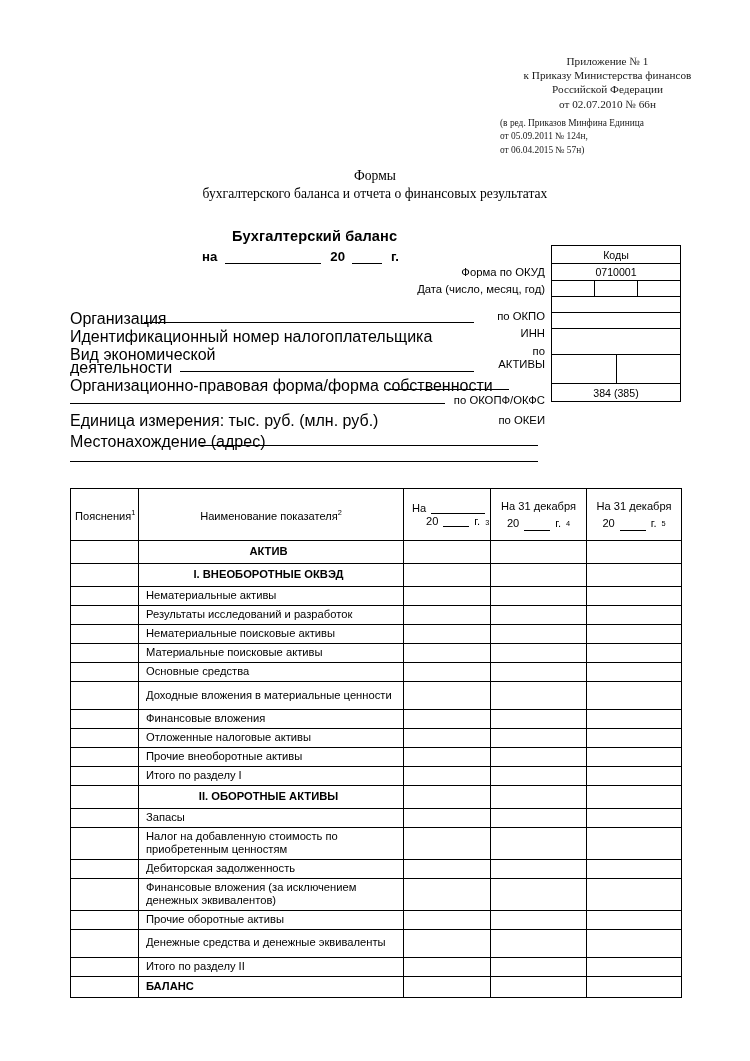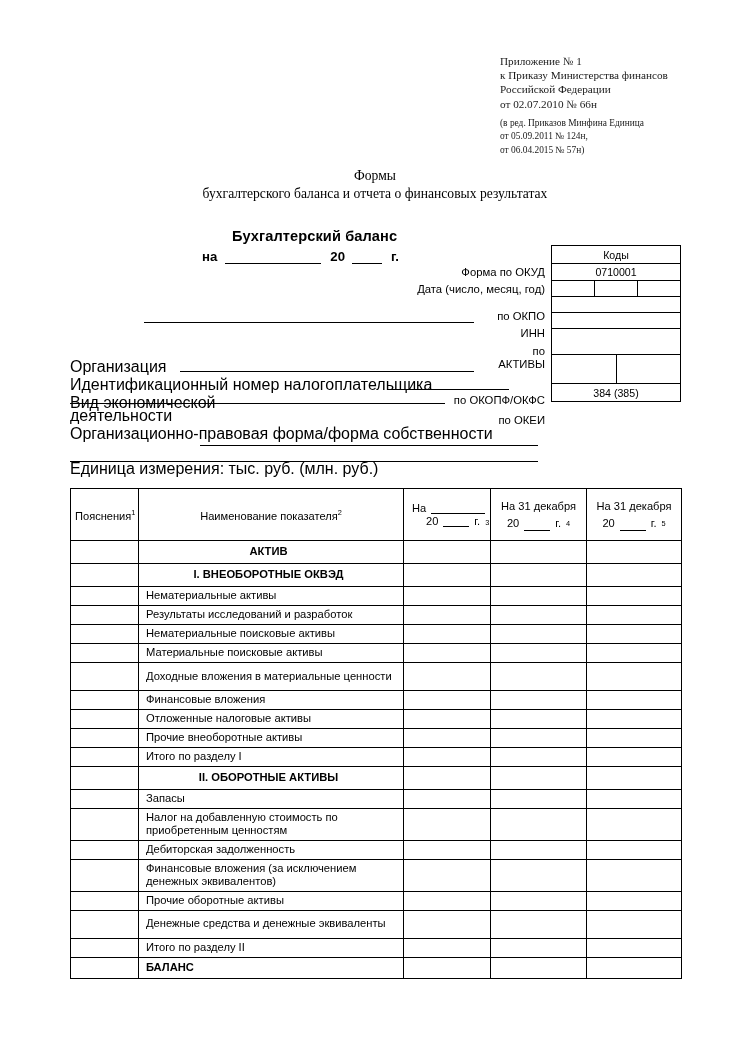--- a/index.html
+++ b/index.html
@@ -27,21 +27,21 @@
   .ref-block {
     position: absolute;
     left: 500px;
     top: 54px;
     width: 215px;
     font-family: "Liberation Serif", serif;
     font-size: 11.2px;
     line-height: 14.2px;
     color: #1a1a1a;
   }
-  .ref-block .ref-line { white-space: nowrap; }
+  .ref-block .ref-line { white-space: nowrap; text-align: center; }
   .ref-block .ref-small {
     font-size: 9.4px;
     line-height: 13.4px;
   }
   .ref-gap { height: 6px; }
 
   
   .forms-title {
     position: absolute;
     left: 0;
@@ -127,21 +127,20 @@
   .codes .half {
     flex: 1 1 0;
     height: 100%;
     border-right: 1.1px solid #000;
     box-sizing: border-box;
   }
   .codes .half:last-child { border-right: none; }
   .orow {
     position: absolute;
     white-space: nowrap;
-    margin-top: 48px;
   }
   .rlabel {
     position: absolute;
     text-align: right;
     font-size: 11.3px;
     white-space: pre-line;
     line-height: 13.4px;
   }
   .uline {
     position: absolute;
@@ -291,20 +290,21 @@
   <div class="orow" style="left:70px; top:346px;">Вид экономической</div>
   <div class="orow" style="left:70px; top:359px;">деятельности</div>
   <div class="uline" style="left:180px; top:371px; width:294px;"></div>
 
   <div class="orow" style="left:70px; top:377px;">Организационно-правовая форма/форма собственности</div>
   <div class="uline" style="left:387px; top:389px; width:122px;"></div>
   <div class="uline" style="left:70px; top:403px; width:375px;"></div>
 
   <div class="orow" style="left:70px; top:412px;">Единица измерения: тыс. руб. (млн. руб.)</div>
 
+  <div class="orow" style="left:70px; top:433px;">Местонахождение (адрес)</div>
   <div class="uline" style="left:200px; top:445px; width:338px;"></div>
   <div class="uline" style="left:70px; top:461px; width:468px;"></div>
 
   <table class="dtable">
     <colgroup>
       <col class="c1">
         <col class="c2">
         <col class="c3">
         <col class="c4">
         <col class="c5">
@@ -392,20 +392,27 @@
           <td class="r-h1 c-last"></td>
         </tr>
         <tr>
           <td class="c-note r-h1"></td>
           <td class="name r-h1">Материальные поисковые активы</td>
           <td class="r-h1"></td>
           <td class="r-h1"></td>
           <td class="r-h1 c-last"></td>
         </tr>
         <tr>
+          <td class="c-note r-h1"></td>
+          <td class="name r-h1">Основные средства</td>
+          <td class="r-h1"></td>
+          <td class="r-h1"></td>
+          <td class="r-h1 c-last"></td>
+        </tr>
+        <tr>
           <td class="c-note r-h2"></td>
           <td class="name r-h2">Доходные вложения в материальные ценности</td>
           <td class="r-h2"></td>
           <td class="r-h2"></td>
           <td class="r-h2 c-last"></td>
         </tr>
         <tr>
           <td class="c-note r-h1"></td>
           <td class="name r-h1">Финансовые вложения</td>
           <td class="r-h1"></td>

